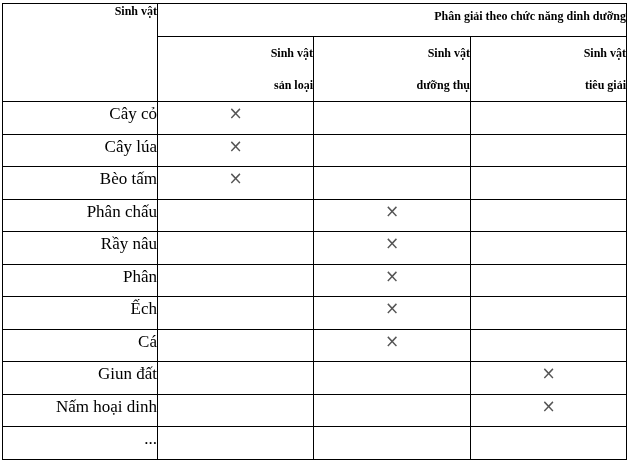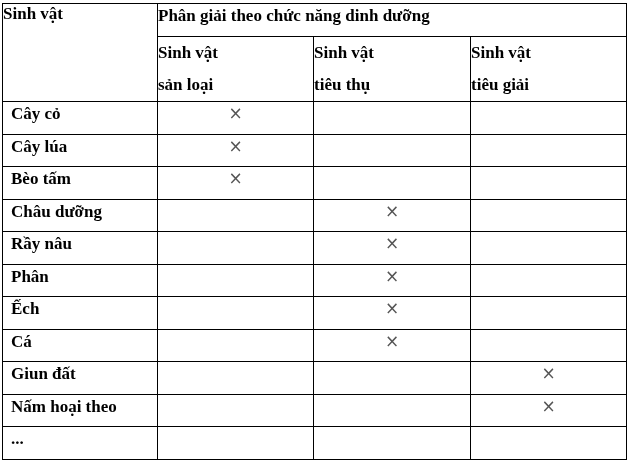--- a/index.html
+++ b/index.html
@@ -28,22 +28,22 @@
       padding: 0;
       vertical-align: top;
     }
     col.c0 { width: 155px; }
     col.c1 { width: 156px; }
     col.c2 { width: 157px; }
     col.c3 { width: 156px; }
 
     th {
       font-weight: bold;
-      font-size: 17px;
-      text-align: left;
+      font-size: 12px;
+      text-align: right;
     }
     th.organism-head {
       vertical-align: middle;
       height: 96px;
     }
     th.group-head {
       height: 32px;
       vertical-align: middle;
       line-height: 24px;
     }
@@ -55,22 +55,21 @@
     th.sub-head span {
       display: block;
     }
     tr.body-row td {
       height: 31.5px;
       font-size: 17px;
     }
     td.name-cell {
       padding-left: 8px !important;
       line-height: 24px;
-      text-align: left;
-      font-weight: bold;
+      text-align: right;
     }
     td.mark-cell {
       text-align: center;
       color: #555;
       font-family: "DejaVu Sans", sans-serif;
       font-size: 13px;
       line-height: 22px;
     }
   </style>
 </head>
@@ -88,21 +87,21 @@
       <th class="organism-head" rowspan="2">Sinh vật</th>
       <th class="group-head" colspan="3">Phân giải theo chức năng dinh dưỡng</th>
     </tr>
     <tr>
       <th class="sub-head">
         <span>Sinh vật</span>
         <span>sản loại</span>
       </th>
       <th class="sub-head">
         <span>Sinh vật</span>
-        <span>tiêu thụ</span>
+        <span>dưỡng thụ</span>
       </th>
       <th class="sub-head">
         <span>Sinh vật</span>
         <span>tiêu giải</span>
       </th>
     </tr>
   </thead>
   <tbody id="tbody">
       <tr class="body-row">
         <td class="name-cell">Cây cỏ</td>
@@ -116,21 +115,21 @@
         <td class="mark-cell"></td>
         <td class="mark-cell"></td>
       </tr>
       <tr class="body-row">
         <td class="name-cell">Bèo tấm</td>
         <td class="mark-cell">×</td>
         <td class="mark-cell"></td>
         <td class="mark-cell"></td>
       </tr>
       <tr class="body-row">
-        <td class="name-cell">Châu dưỡng</td>
+        <td class="name-cell">Phân chấu</td>
         <td class="mark-cell"></td>
         <td class="mark-cell">×</td>
         <td class="mark-cell"></td>
       </tr>
       <tr class="body-row">
         <td class="name-cell">Rầy nâu</td>
         <td class="mark-cell"></td>
         <td class="mark-cell">×</td>
         <td class="mark-cell"></td>
       </tr>
@@ -152,21 +151,21 @@
         <td class="mark-cell">×</td>
         <td class="mark-cell"></td>
       </tr>
       <tr class="body-row">
         <td class="name-cell">Giun đất</td>
         <td class="mark-cell"></td>
         <td class="mark-cell"></td>
         <td class="mark-cell">×</td>
       </tr>
       <tr class="body-row">
-        <td class="name-cell">Nấm hoại theo</td>
+        <td class="name-cell">Nấm hoại dinh</td>
         <td class="mark-cell"></td>
         <td class="mark-cell"></td>
         <td class="mark-cell">×</td>
       </tr>
       <tr class="body-row">
         <td class="name-cell">...</td>
         <td class="mark-cell"></td>
         <td class="mark-cell"></td>
         <td class="mark-cell"></td>
       </tr>

